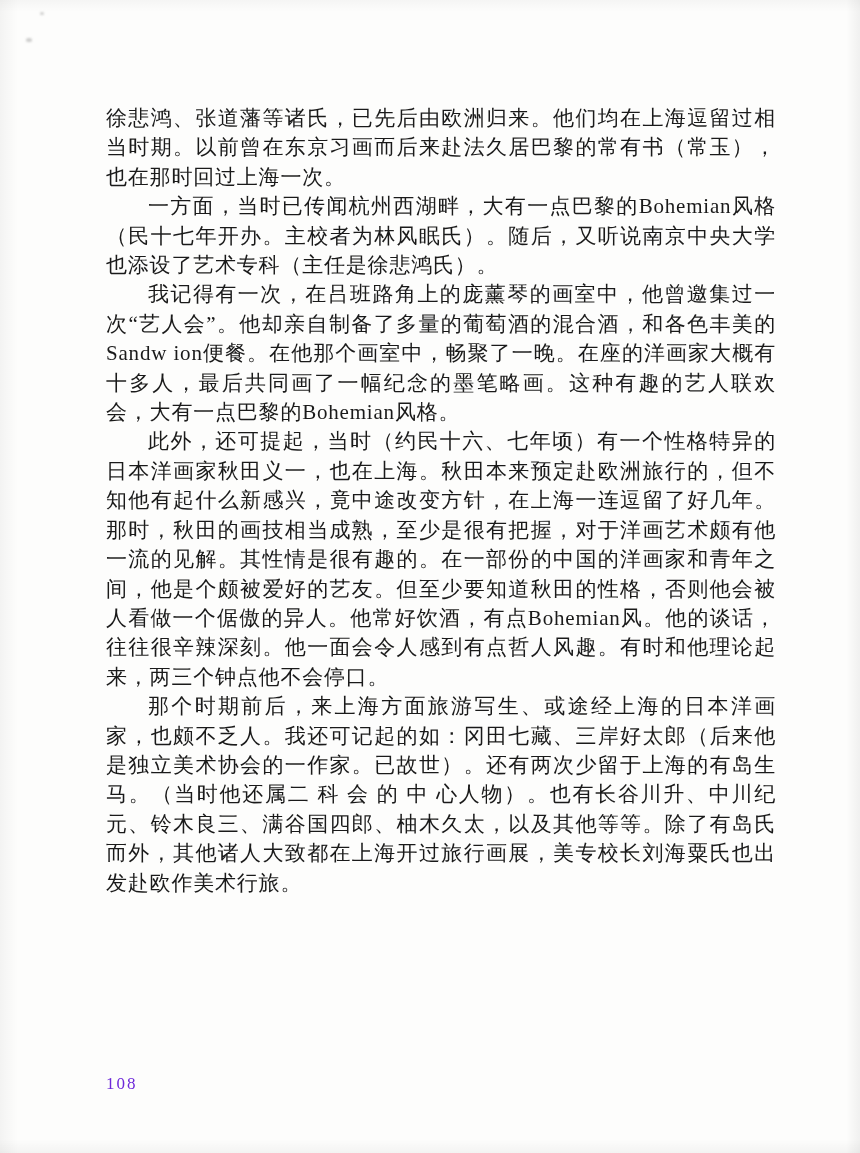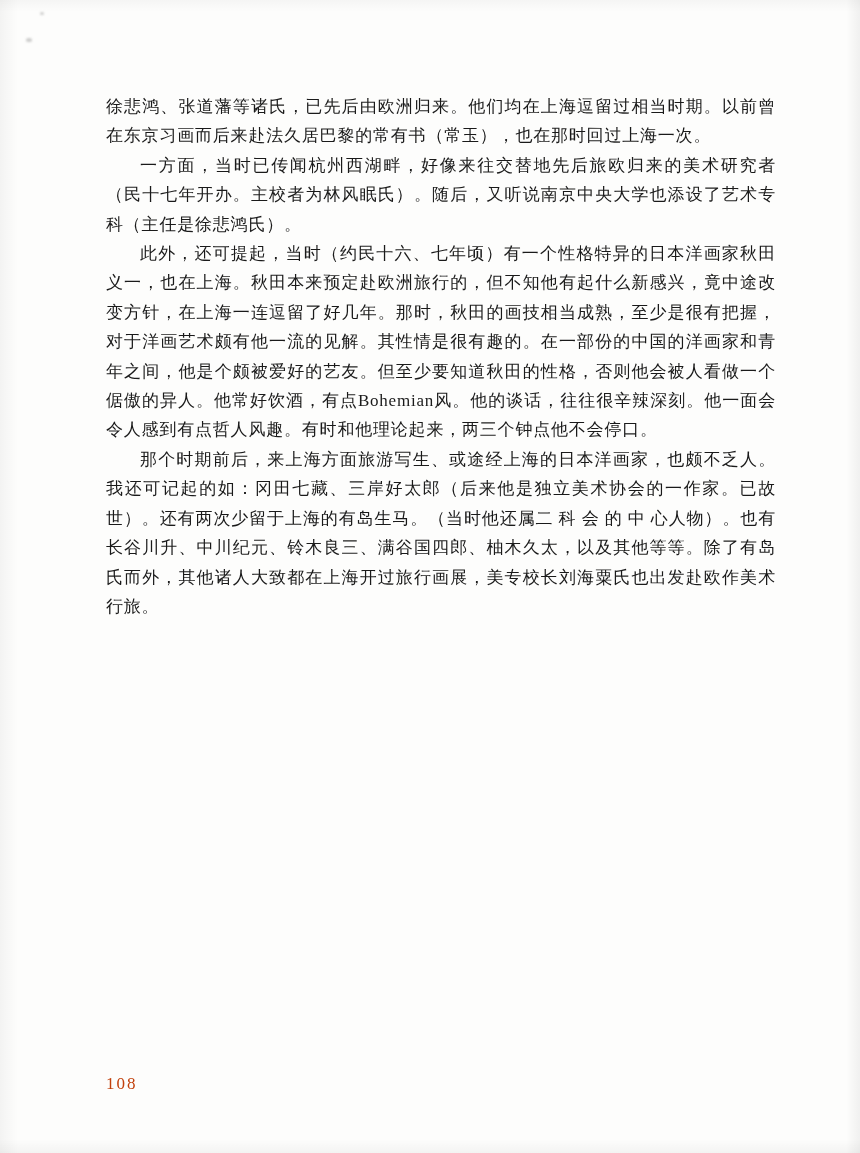--- a/index.html
+++ b/index.html
@@ -33,51 +33,52 @@
     border-radius: 50%;
     background: rgba(60,60,60,0.25);
     filter: blur(1px);
   }
   .smudge.a { left: 26px; top: 38px; width: 6px; height: 4px; }
   .smudge.b { left: 40px; top: 12px; width: 4px; height: 3px; }
 
   .text-block {
     position: absolute;
     left: 106px;
-    top: 92px;
+    top: 104px;
     width: 670px;
-    font-size: 17px;
+    font-size: 21px;
     line-height: 29.4px;
     text-align: justify;
     letter-spacing: 0.8px;
   }
   .para {
     margin: 0;
     text-indent: 2em;
   }
   .para.no-indent {
     text-indent: 0;
   }
   .page-number {
     position: absolute;
     left: 106px;
     top: 1074px;
     font-size: 17px;
     letter-spacing: 2px;
-    color: #c2410c;
+    color: #6d28d9;
   }
 </style>
 </head>
 <body>
 
 <div class="scan-page">
   <span class="smudge a"></span>
   <span class="smudge b"></span>
 
   <div class="text-block">
     <p class="para no-indent">徐悲鸿、张道藩等诸氏，已先后由欧洲归来。他们均在上海逗留过相当时期。以前曾在东京习画而后来赴法久居巴黎的常有书（常玉），也在那时回过上海一次。</p>
-    <p class="para">一方面，当时已传闻杭州西湖畔，好像来往交替地先后旅欧归来的美术研究者（民十七年开办。主校者为林风眠氏）。随后，又听说南京中央大学也添设了艺术专科（主任是徐悲鸿氏）。</p>
+    <p class="para">一方面，当时已传闻杭州西湖畔，大有一点巴黎的Bohemian风格（民十七年开办。主校者为林风眠氏）。随后，又听说南京中央大学也添设了艺术专科（主任是徐悲鸿氏）。</p>
+    <p class="para">我记得有一次，在吕班路角上的庞薰琴的画室中，他曾邀集过一次“艺人会”。他却亲自制备了多量的葡萄酒的混合酒，和各色丰美的Sandw ion便餐。在他那个画室中，畅聚了一晚。在座的洋画家大概有十多人，最后共同画了一幅纪念的墨笔略画。这种有趣的艺人联欢会，大有一点巴黎的Bohemian风格。</p>
     <p class="para">此外，还可提起，当时（约民十六、七年顷）有一个性格特异的日本洋画家秋田义一，也在上海。秋田本来预定赴欧洲旅行的，但不知他有起什么新感兴，竟中途改变方针，在上海一连逗留了好几年。那时，秋田的画技相当成熟，至少是很有把握，对于洋画艺术颇有他一流的见解。其性情是很有趣的。在一部份的中国的洋画家和青年之间，他是个颇被爱好的艺友。但至少要知道秋田的性格，否则他会被人看做一个倨傲的异人。他常好饮酒，有点Bohemian风。他的谈话，往往很辛辣深刻。他一面会令人感到有点哲人风趣。有时和他理论起来，两三个钟点他不会停口。</p>
     <p class="para">那个时期前后，来上海方面旅游写生、或途经上海的日本洋画家，也颇不乏人。我还可记起的如：冈田七藏、三岸好太郎（后来他是独立美术协会的一作家。已故世）。还有两次少留于上海的有岛生马。（当时他还属二 科 会 的 中 心人物）。也有长谷川升、中川纪元、铃木良三、满谷国四郎、柚木久太，以及其他等等。除了有岛氏而外，其他诸人大致都在上海开过旅行画展，美专校长刘海粟氏也出发赴欧作美术行旅。</p>
   </div>
 
   <div class="page-number">108</div>
 </div>
 
 </body></html>

